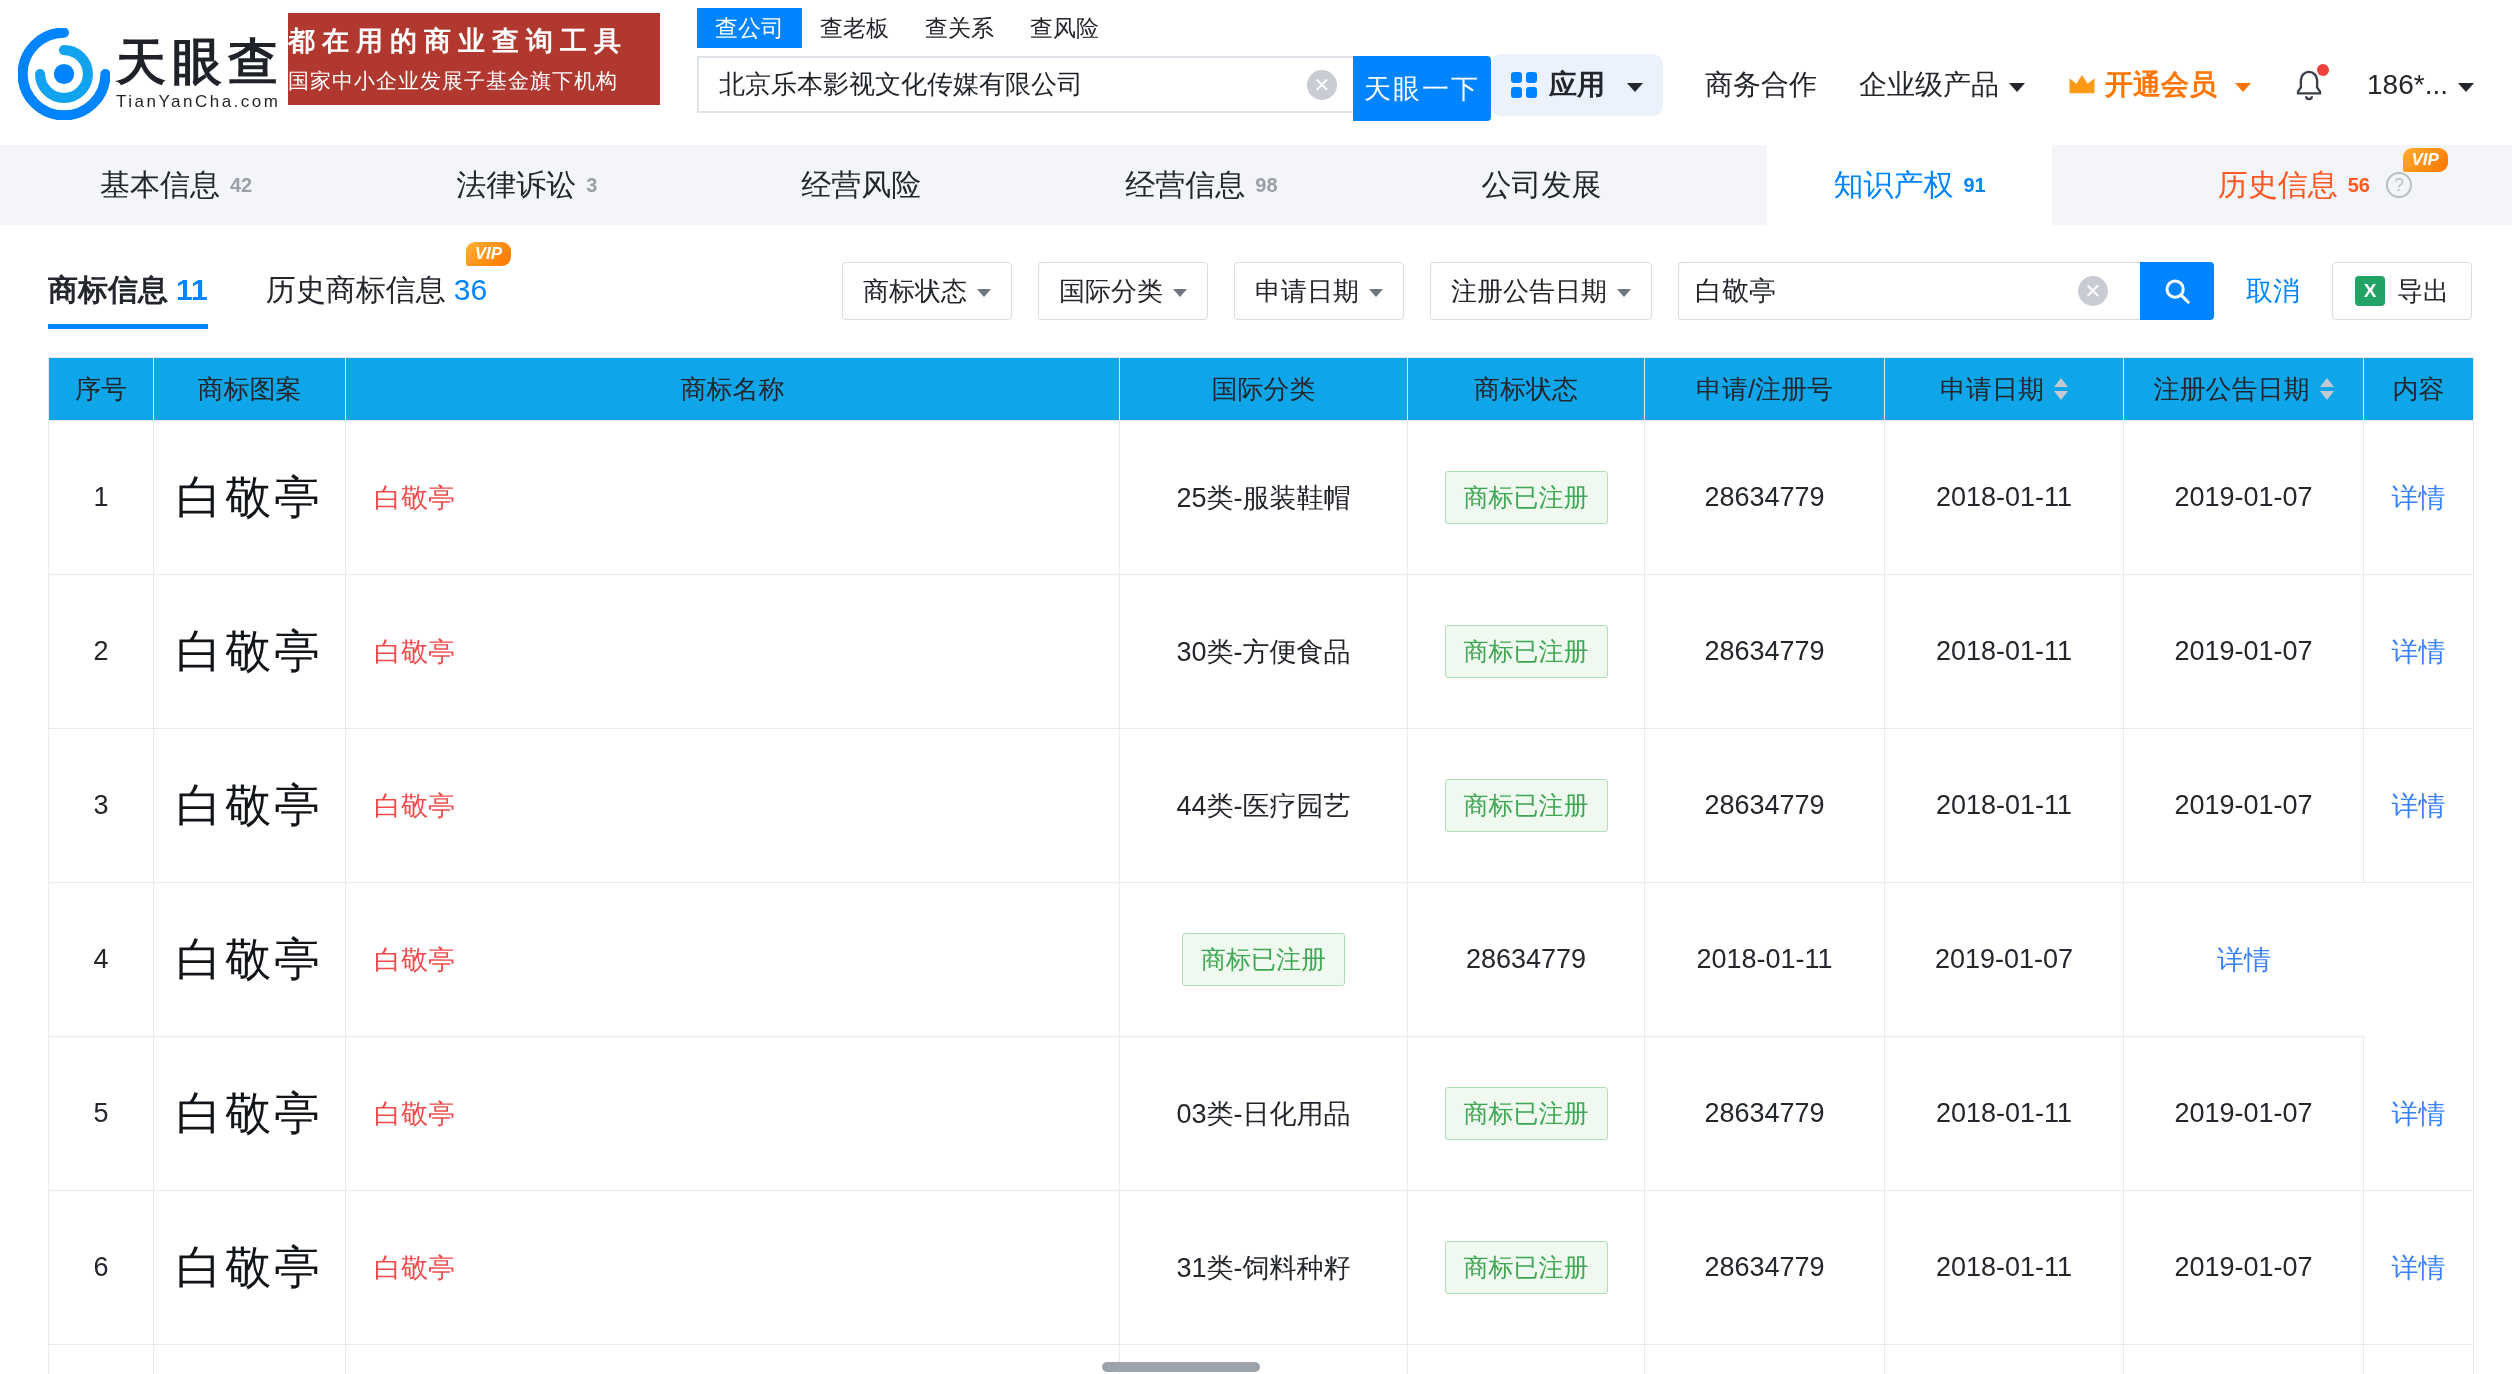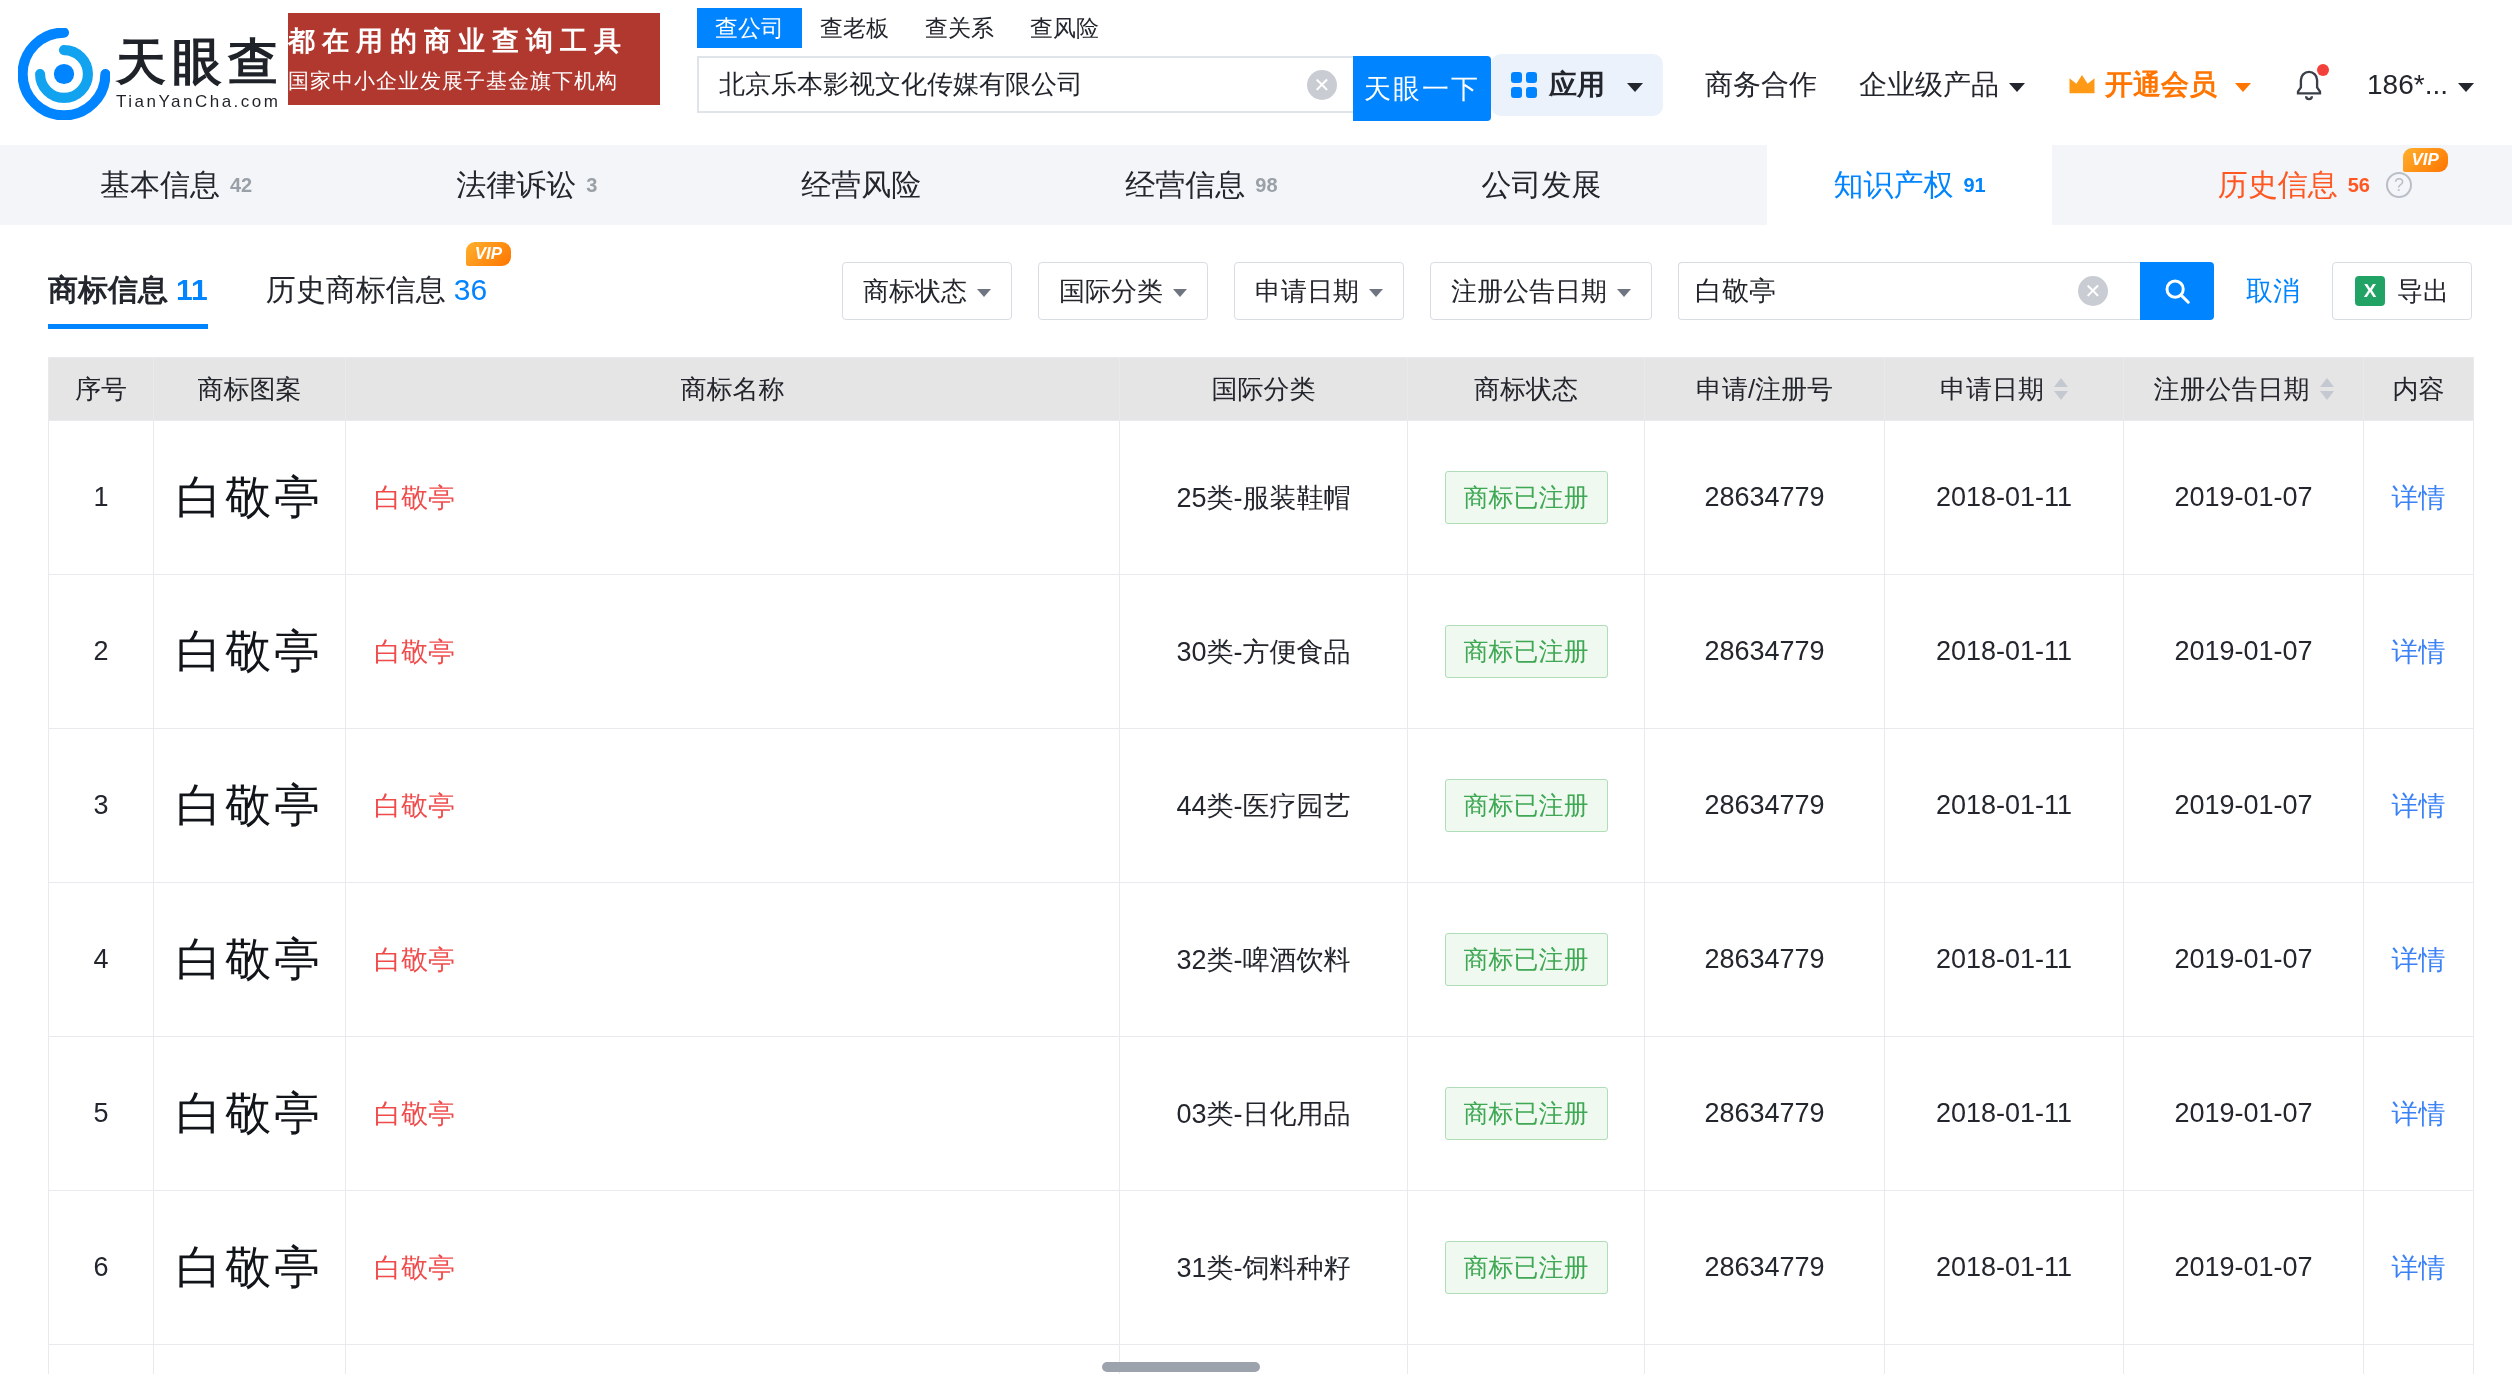--- a/index.html
+++ b/index.html
@@ -82,21 +82,21 @@
     display:flex; align-items:center; justify-content:center; cursor:pointer; }
   .cancel-link { color:#0084FF; font-size:27px; cursor:pointer; margin:0 6px; }
   .export-btn { height:58px; border:1px solid #D8DCE3; border-radius:4px; display:flex; align-items:center;
     gap:12px; padding:0 22px; font-size:26px; cursor:pointer; background:#fff; }
   .excel-icon { width:30px; height:30px; background:#21A366; color:#fff; border-radius:4px;
     font-size:19px; font-weight:bold; display:flex; align-items:center; justify-content:center; }
 
   
   .table-wrap { margin:0 38px 0 48px; border:1px solid #E8EAEE; border-bottom:none; }
   .grid-row { display:grid; grid-template-columns:105px 192px 774px 288px 237px 240px 239px 240px 109px; }
-  .thead { background:#e5e5e5; }
+  .thead { background:#0ea5e9; }
   .hcell, .cell { border-right:1px solid #E8EAEE; border-bottom:1px solid #E8EAEE;
     display:flex; align-items:center; justify-content:center; }
   .hcell:last-child, .cell:last-child { border-right:none; }
   .hcell { height:63px; font-size:26px; color:#23262D; }
   .cell { height:154px; font-size:27px; color:#23262D; }
   .cell.c-img { font-family:"DejaVu Serif", serif; font-size:46px; color:#111419; letter-spacing:3px; cursor:pointer; }
   .cell.c-name { justify-content:flex-start; padding-left:28px; color:#F04B4B; }
   .badge { background:#EFF9F0; border:1px solid #AEDDB8; color:#3FA854; font-size:25px;
     padding:9px 18px; border-radius:3px; }
   .detail { color:#3b82f6; cursor:pointer; }
@@ -336,21 +336,20 @@
     <div class="cell">2019-01-07</div>
     <div class="cell">
         <a class="detail">详情</a>
       </div>
   </div>
 
   <div class="grid-row">
     <div class="cell">4</div>
     <div class="cell c-img">白敬亭</div>
     <div class="cell c-name">白敬亭</div>
-    <div class="cell">32类-啤酒饮料</div>
     <div class="cell">
         <span class="badge">商标已注册</span>
       </div>
     <div class="cell">28634779</div>
     <div class="cell">2018-01-11</div>
     <div class="cell">2019-01-07</div>
     <div class="cell">
         <a class="detail">详情</a>
       </div>
   </div>

